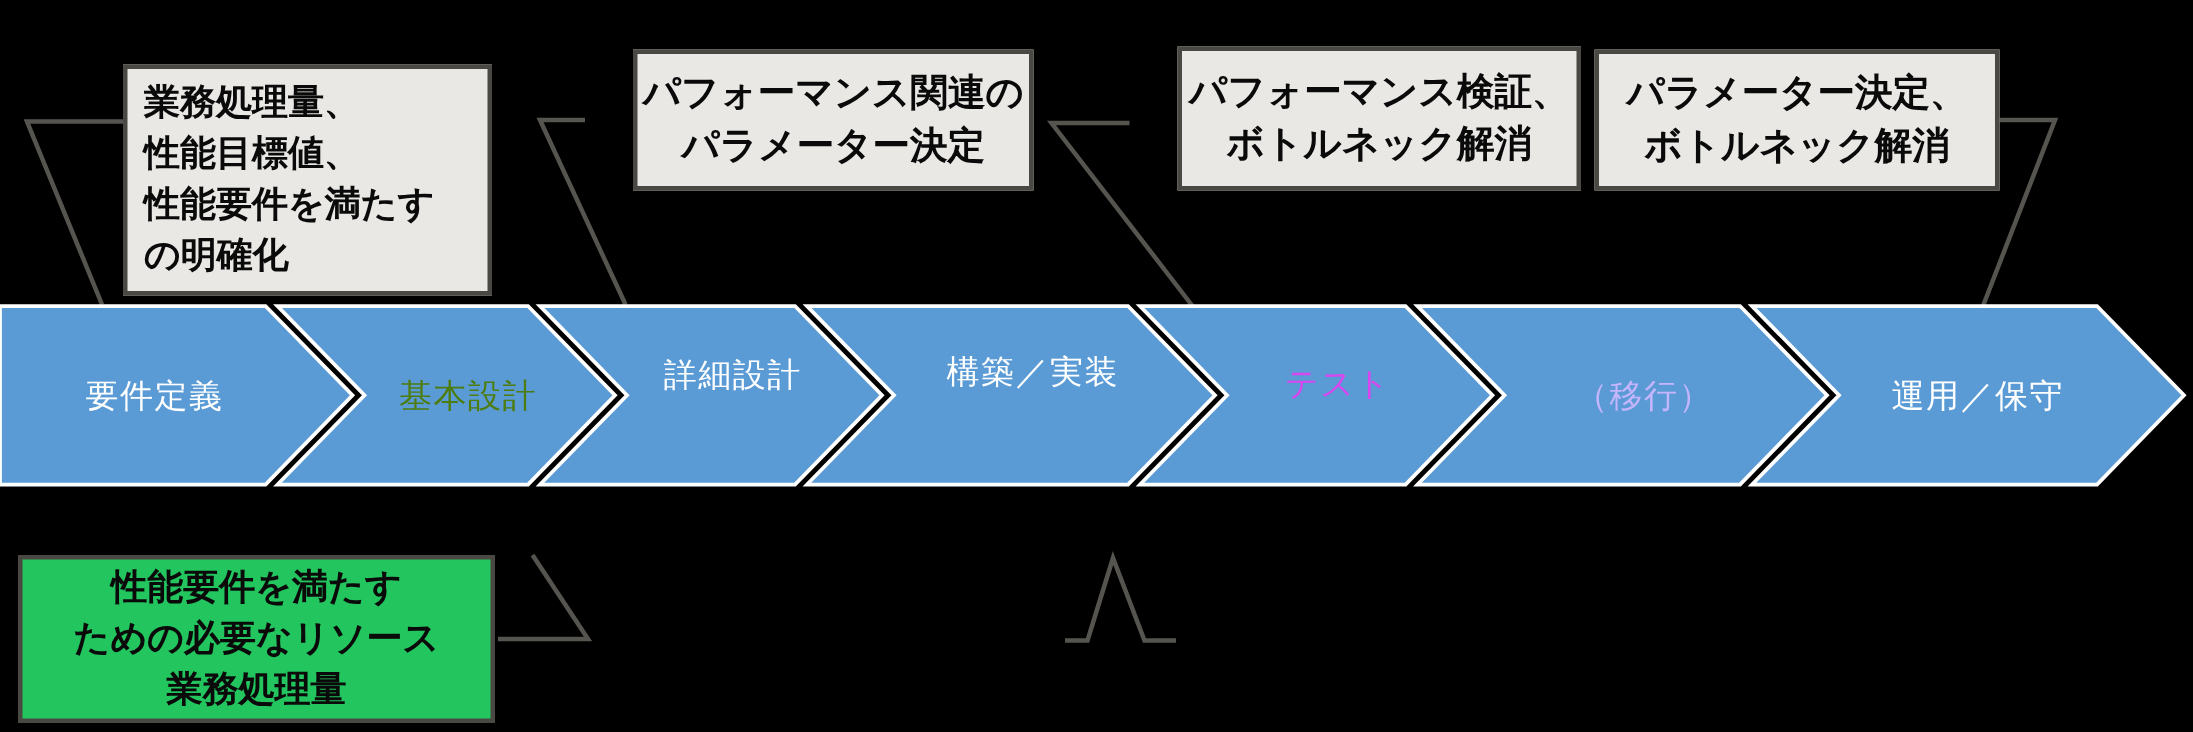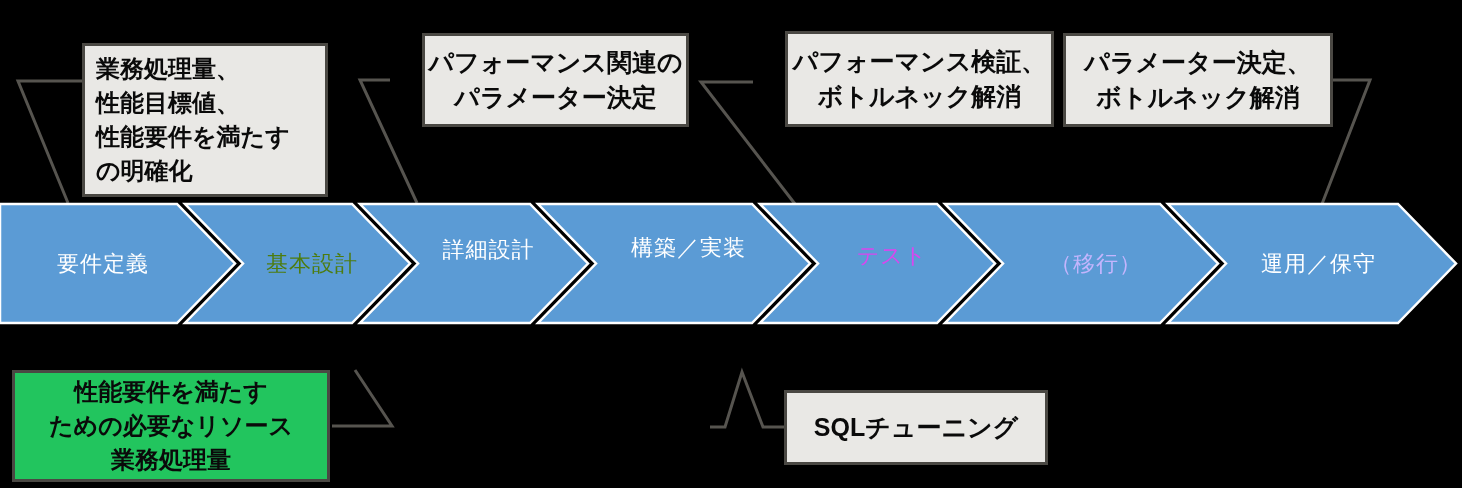--- a/index.html
+++ b/index.html
@@ -62,16 +62,13 @@
     </div>
     <div class="callout" style="left: 1063px; top: 33px; width: 270px; height: 94px; font-size: 25px; line-height: 1.42; background: rgb(233, 232, 229); border: 3px solid rgb(74, 72, 67); color: rgb(10, 10, 10);">
       <div class="c-line">パラメーター決定、</div>
       <div class="c-line">ボトルネック解消</div>
     </div>
     <div class="callout" style="left: 12px; top: 370px; width: 318px; height: 112px; font-size: 24px; line-height: 1.42; background: #22c55e; border: 3px solid rgb(74, 72, 67); color: rgb(10, 10, 10);">
       <div class="c-line">性能要件を満たす</div>
       <div class="c-line">ための必要なリソース</div>
       <div class="c-line">業務処理量</div>
     </div>
-    <div class="callout" style="left: 784px; top: 390px; width: 264px; height: 75px; font-size: 25px; line-height: 1.42; background: rgb(233, 232, 229); border: 3px solid rgb(74, 72, 67); color: rgb(10, 10, 10);">
-      <div class="c-line">SQLチューニング</div>
-    </div>
   </div>
 
 </body></html>

